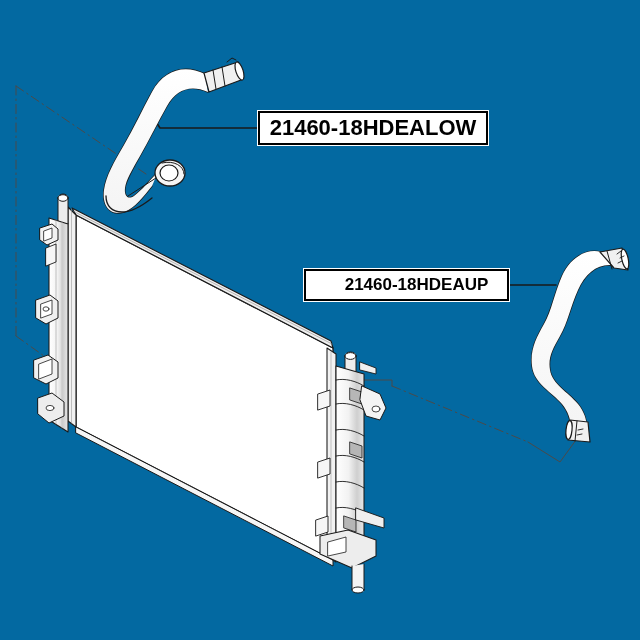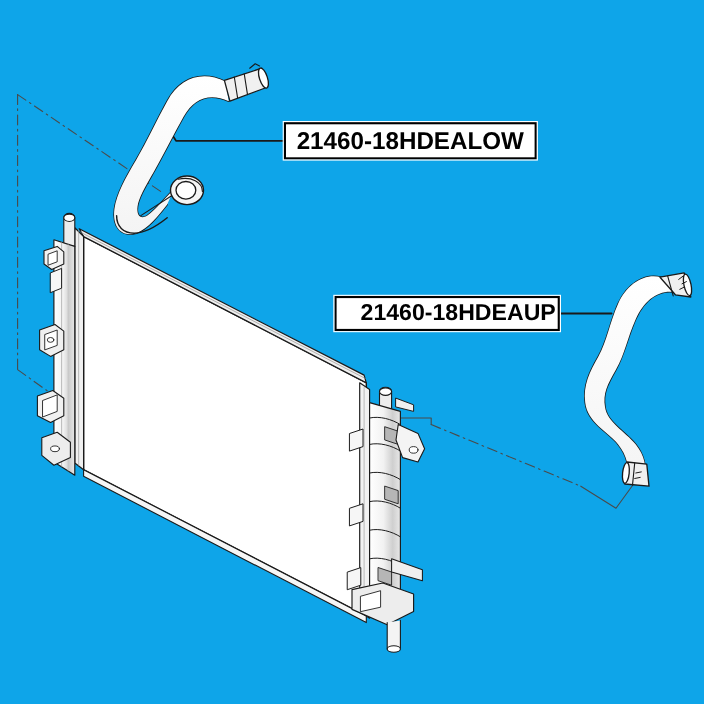--- a/index.html
+++ b/index.html
@@ -4,21 +4,21 @@
 <style>
   html, body {
     margin: 0;
     padding: 0;
     background: #ffffff;
   }
   #canvas {
     position: relative;
     width: 640px;
     height: 640px;
-    background: #0ea5e9;
+    background: #0369a1;
     overflow: hidden;
     font-family: "Liberation Sans", sans-serif;
   }
   #diagram-svg {
     position: absolute;
     left: 0;
     top: 0;
     width: 640px;
     height: 640px;
   }
@@ -43,21 +43,21 @@
     top: 111px;
     width: 230px;
     height: 34px;
     font-size: 22px;
   }
   #label-upper {
     left: 304px;
     top: 269px;
     width: 205px;
     height: 32px;
-    font-size: 21px;
+    font-size: 17px;
     padding-left: 20px;
   }
 </style>
 </head>
 <body>
 
 <div id="canvas">
 
   <svg id="diagram-svg" viewBox="0 0 640 640">
     <defs>

